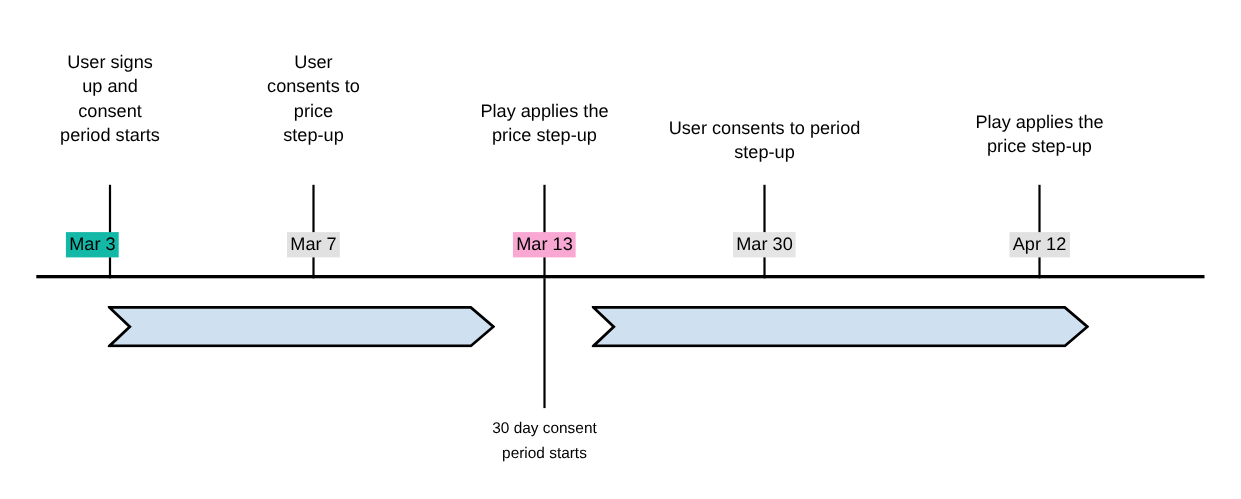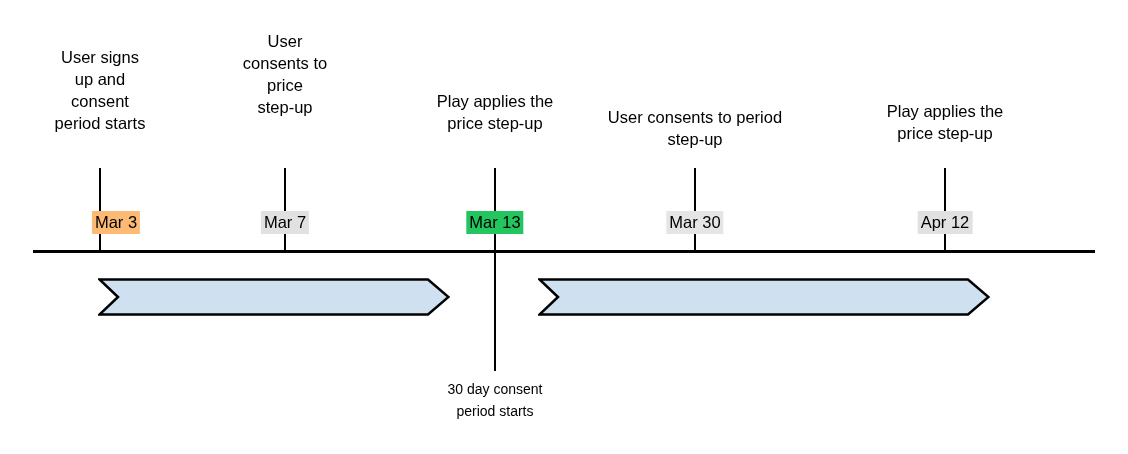--- a/index.html
+++ b/index.html
@@ -102,33 +102,33 @@
 <div id="canvas">
 
   <div class="axis-line" id="axis" style="left: 33px; width: 1062px; top: 250px; background: rgb(0, 0, 0);"></div>
 
   <div id="events-layer">
       <div class="event-caption" style="left: 100px; top: 46px; color: rgb(0, 0, 0);">User signs
 up and
 consent
 period starts</div>
       <div class="tick" style="left: 99px; top: 168px; height: 44px; background: rgb(0, 0, 0);"></div>
-      <div class="date-chip" style="left: 116px; top: 211px; background: #fdba74;">Mar 3</div>
+      <div class="date-chip" style="left: 84px; top: 211px; background: #14b8a6;">Mar 3</div>
       <div class="tick" style="left: 99px; top: 234px; height: 19px; background: rgb(0, 0, 0);"></div>
-      <div class="event-caption" style="left: 285px; top: 30px; color: rgb(0, 0, 0);">User
+      <div class="event-caption" style="left: 285px; top: 46px; color: rgb(0, 0, 0);">User
 consents to
 price
 step-up</div>
       <div class="tick" style="left: 284px; top: 168px; height: 44px; background: rgb(0, 0, 0);"></div>
       <div class="date-chip" style="left: 285px; top: 211px; background: rgb(225, 225, 225);">Mar 7</div>
       <div class="tick" style="left: 284px; top: 234px; height: 19px; background: rgb(0, 0, 0);"></div>
       <div class="event-caption" style="left: 495px; top: 90px; color: rgb(0, 0, 0);">Play applies the
 price step-up</div>
       <div class="tick" style="left: 494px; top: 168px; height: 44px; background: rgb(0, 0, 0);"></div>
-      <div class="date-chip" style="left: 495px; top: 211px; background: #22c55e;">Mar 13</div>
+      <div class="date-chip" style="left: 495px; top: 211px; background: #f9a8d4;">Mar 13</div>
       <div class="tick" style="left: 494px; top: 234px; height: 19px; background: rgb(0, 0, 0);"></div>
       <div class="tick-long" style="left: 494px; top: 253px; height: 118px; background: rgb(0, 0, 0);"></div>
       <div class="event-caption" style="left: 695px; top: 106px; color: rgb(0, 0, 0);">User consents to period
 step-up</div>
       <div class="tick" style="left: 694px; top: 168px; height: 44px; background: rgb(0, 0, 0);"></div>
       <div class="date-chip" style="left: 695px; top: 211px; background: #e5e5e5;">Mar 30</div>
       <div class="tick" style="left: 694px; top: 234px; height: 19px; background: rgb(0, 0, 0);"></div>
       <div class="event-caption" style="left: 945px; top: 100px; color: rgb(0, 0, 0);">Play applies the
 price step-up</div>
       <div class="tick" style="left: 944px; top: 168px; height: 44px; background: rgb(0, 0, 0);"></div>

